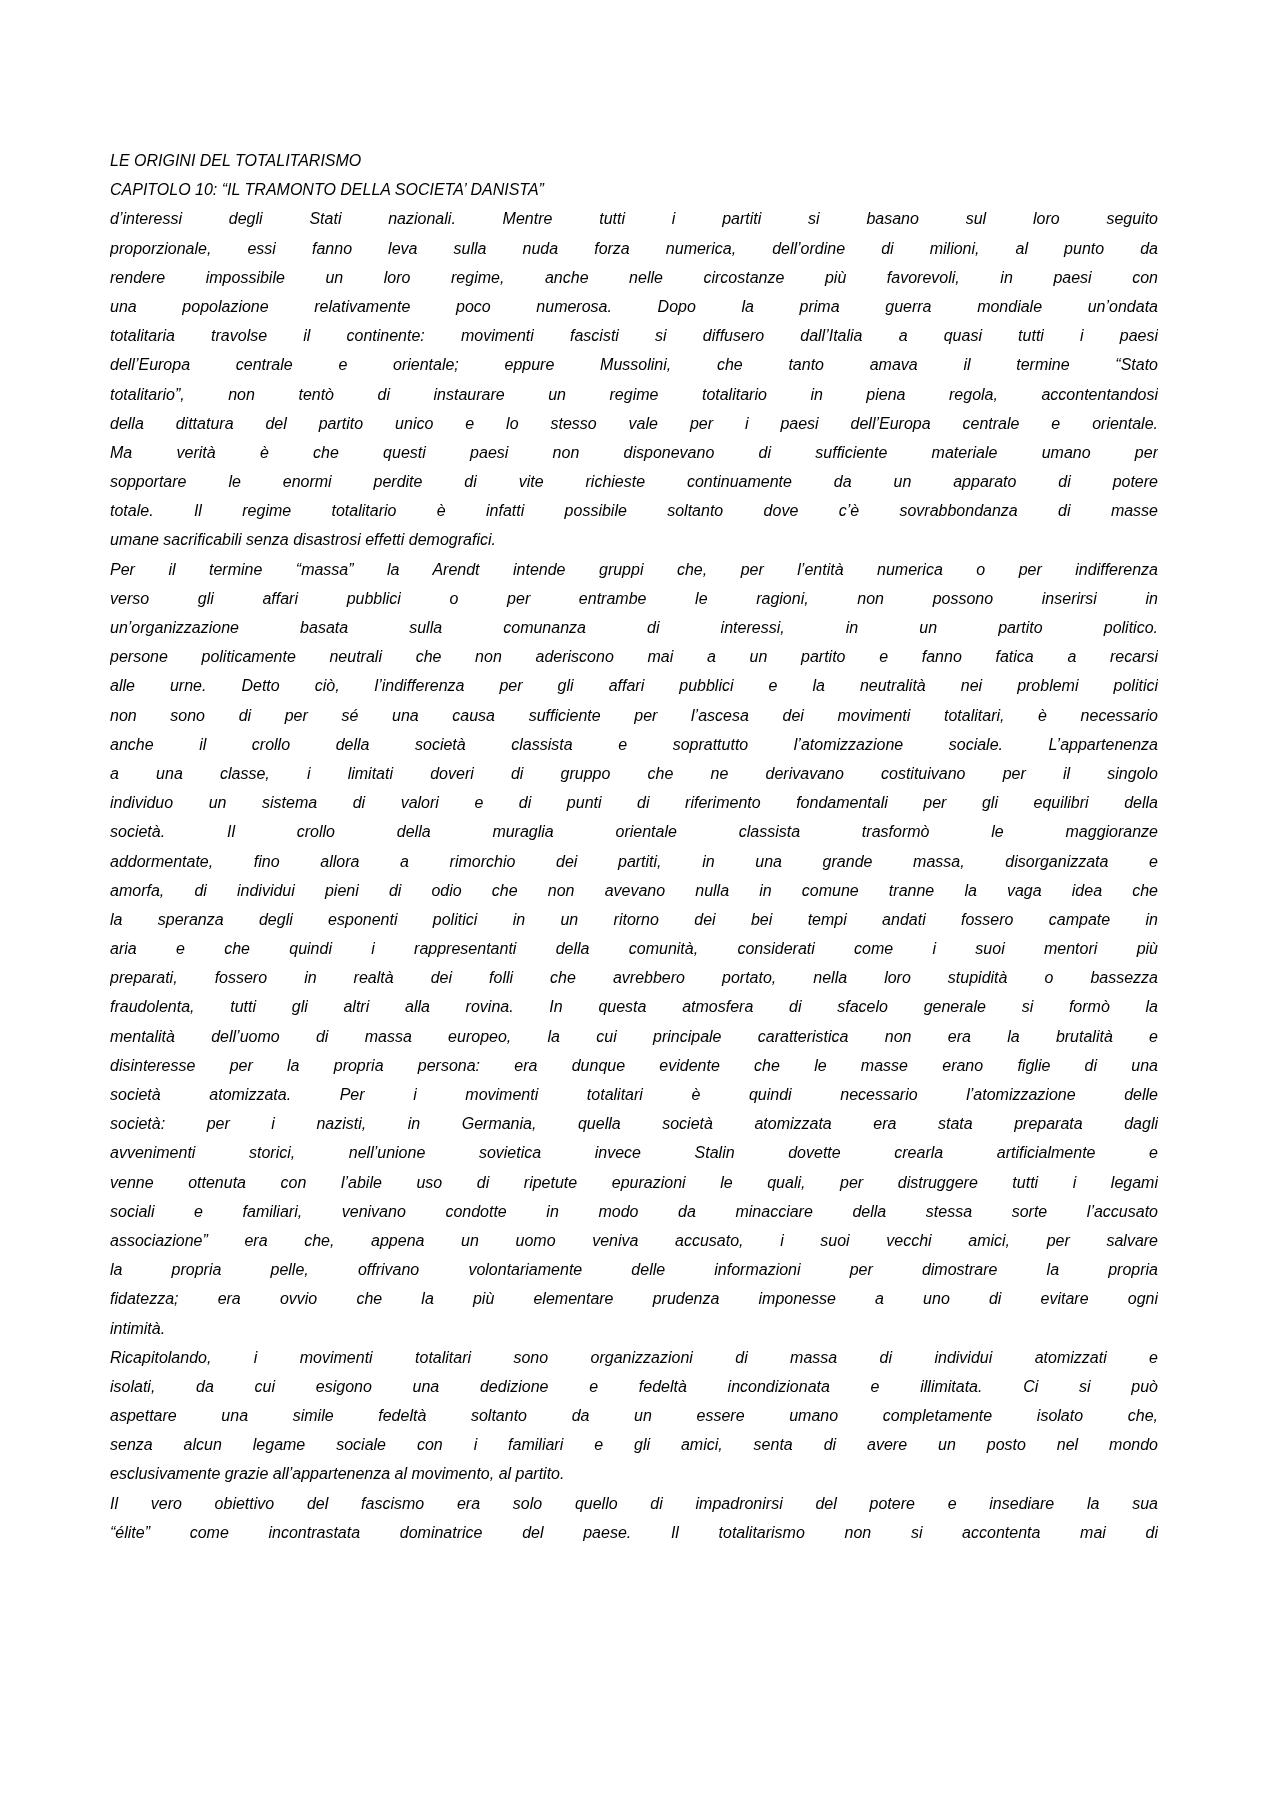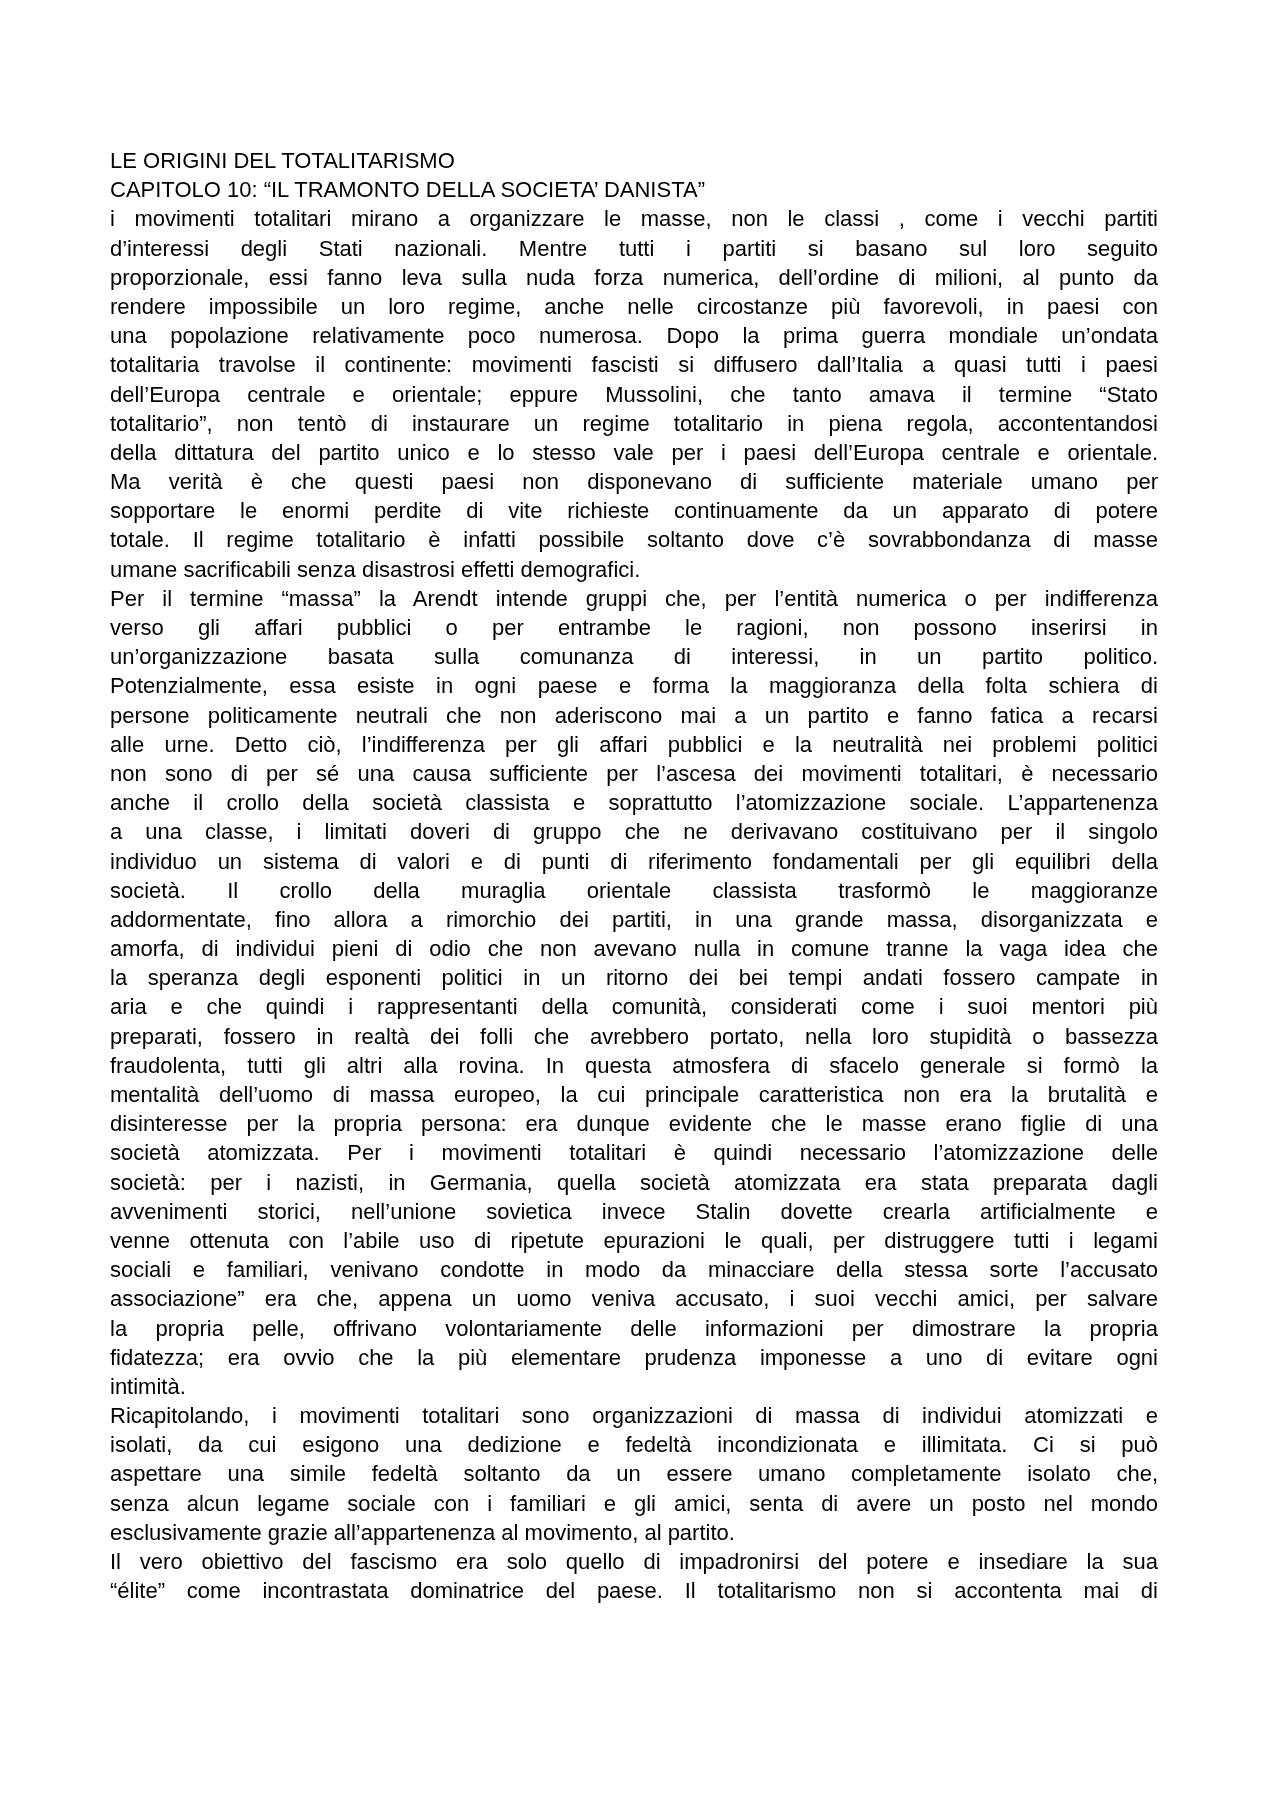--- a/index.html
+++ b/index.html
@@ -9,23 +9,24 @@
     height: 1811px;
     background: #ffffff;
     overflow: hidden;
   }
   .textcol {
     position: absolute;
     left: 110px;
     top: 146px;
     width: 1048px;
     font-family: "Liberation Sans", "DejaVu Sans", sans-serif;
-    font-size: 22px;
+    font-size: 16px;
     line-height: 29.2px;
     color: #000000;
+    font-style: italic;
     -webkit-font-smoothing: antialiased;
   }
   .line {
     height: 29.2px;
     overflow: hidden;
     white-space: normal;
     text-align: left;
   }
   .line.just {
     text-align: justify;
@@ -36,39 +37,37 @@
 <body>
 
 <div class="page">
   <div class="textcol">
     <div id="doc-header">
         <div class="line">LE ORIGINI DEL TOTALITARISMO</div>
         <div class="line">CAPITOLO 10: “IL TRAMONTO DELLA SOCIETA’ DANISTA”</div>
       </div>
     <div id="doc-body">
         <div>
-          <div class="line just">i movimenti totalitari mirano a organizzare le masse, non le classi , come i vecchi partiti</div>
           <div class="line just">d’interessi degli Stati nazionali. Mentre tutti i partiti si basano sul loro seguito</div>
           <div class="line just">proporzionale, essi fanno leva sulla nuda forza numerica, dell’ordine di milioni, al punto da</div>
           <div class="line just">rendere impossibile un loro regime, anche nelle circostanze più favorevoli, in paesi con</div>
           <div class="line just">una popolazione relativamente poco numerosa. Dopo la prima guerra mondiale un’ondata</div>
           <div class="line just">totalitaria travolse il continente: movimenti fascisti si diffusero dall’Italia a quasi tutti i paesi</div>
           <div class="line just">dell’Europa centrale e orientale; eppure Mussolini, che tanto amava il termine “Stato</div>
           <div class="line just">totalitario”, non tentò di instaurare un regime totalitario in piena regola, accontentandosi</div>
           <div class="line just">della dittatura del partito unico e lo stesso vale per i paesi dell’Europa centrale e orientale.</div>
           <div class="line just">Ma verità è che questi paesi non disponevano di sufficiente materiale umano per</div>
           <div class="line just">sopportare le enormi perdite di vite richieste continuamente da un apparato di potere</div>
           <div class="line just">totale. Il regime totalitario è infatti possibile soltanto dove c’è sovrabbondanza di masse</div>
           <div class="line">umane sacrificabili senza disastrosi effetti demografici.</div>
         </div>
         <div>
           <div class="line just">Per il termine “massa” la Arendt intende gruppi che, per l’entità numerica o per indifferenza</div>
           <div class="line just">verso gli affari pubblici o per entrambe le ragioni, non possono inserirsi in</div>
           <div class="line just">un’organizzazione basata sulla comunanza di interessi, in un partito politico.</div>
-          <div class="line just">Potenzialmente, essa esiste in ogni paese e forma la maggioranza della folta schiera di</div>
           <div class="line just">persone politicamente neutrali che non aderiscono mai a un partito e fanno fatica a recarsi</div>
           <div class="line just">alle urne. Detto ciò, l’indifferenza per gli affari pubblici e la neutralità nei problemi politici</div>
           <div class="line just">non sono di per sé una causa sufficiente per l’ascesa dei movimenti totalitari, è necessario</div>
           <div class="line just">anche il crollo della società classista e soprattutto l’atomizzazione sociale. L’appartenenza</div>
           <div class="line just">a una classe, i limitati doveri di gruppo che ne derivavano costituivano per il singolo</div>
           <div class="line just">individuo un sistema di valori e di punti di riferimento fondamentali per gli equilibri della</div>
           <div class="line just">società. Il crollo della muraglia orientale classista trasformò le maggioranze</div>
           <div class="line just">addormentate, fino allora a rimorchio dei partiti, in una grande massa, disorganizzata e</div>
           <div class="line just">amorfa, di individui pieni di odio che non avevano nulla in comune tranne la vaga idea che</div>
           <div class="line just">la speranza degli esponenti politici in un ritorno dei bei tempi andati fossero campate in</div>

